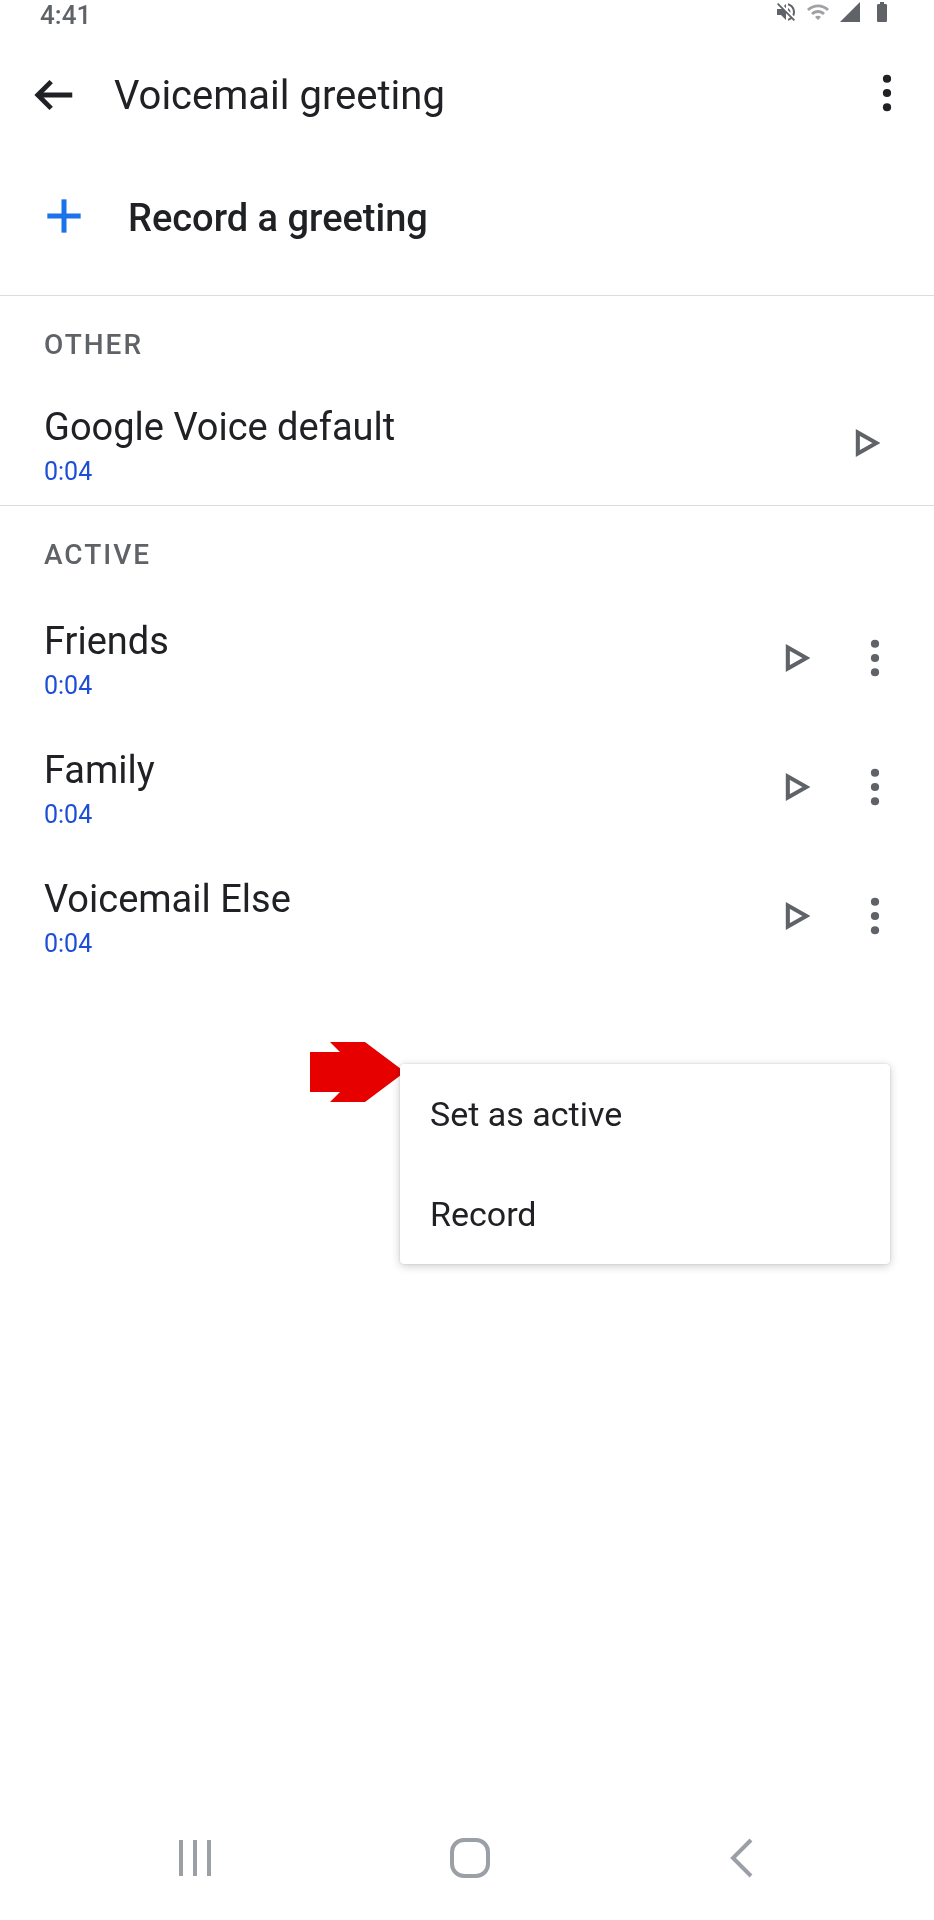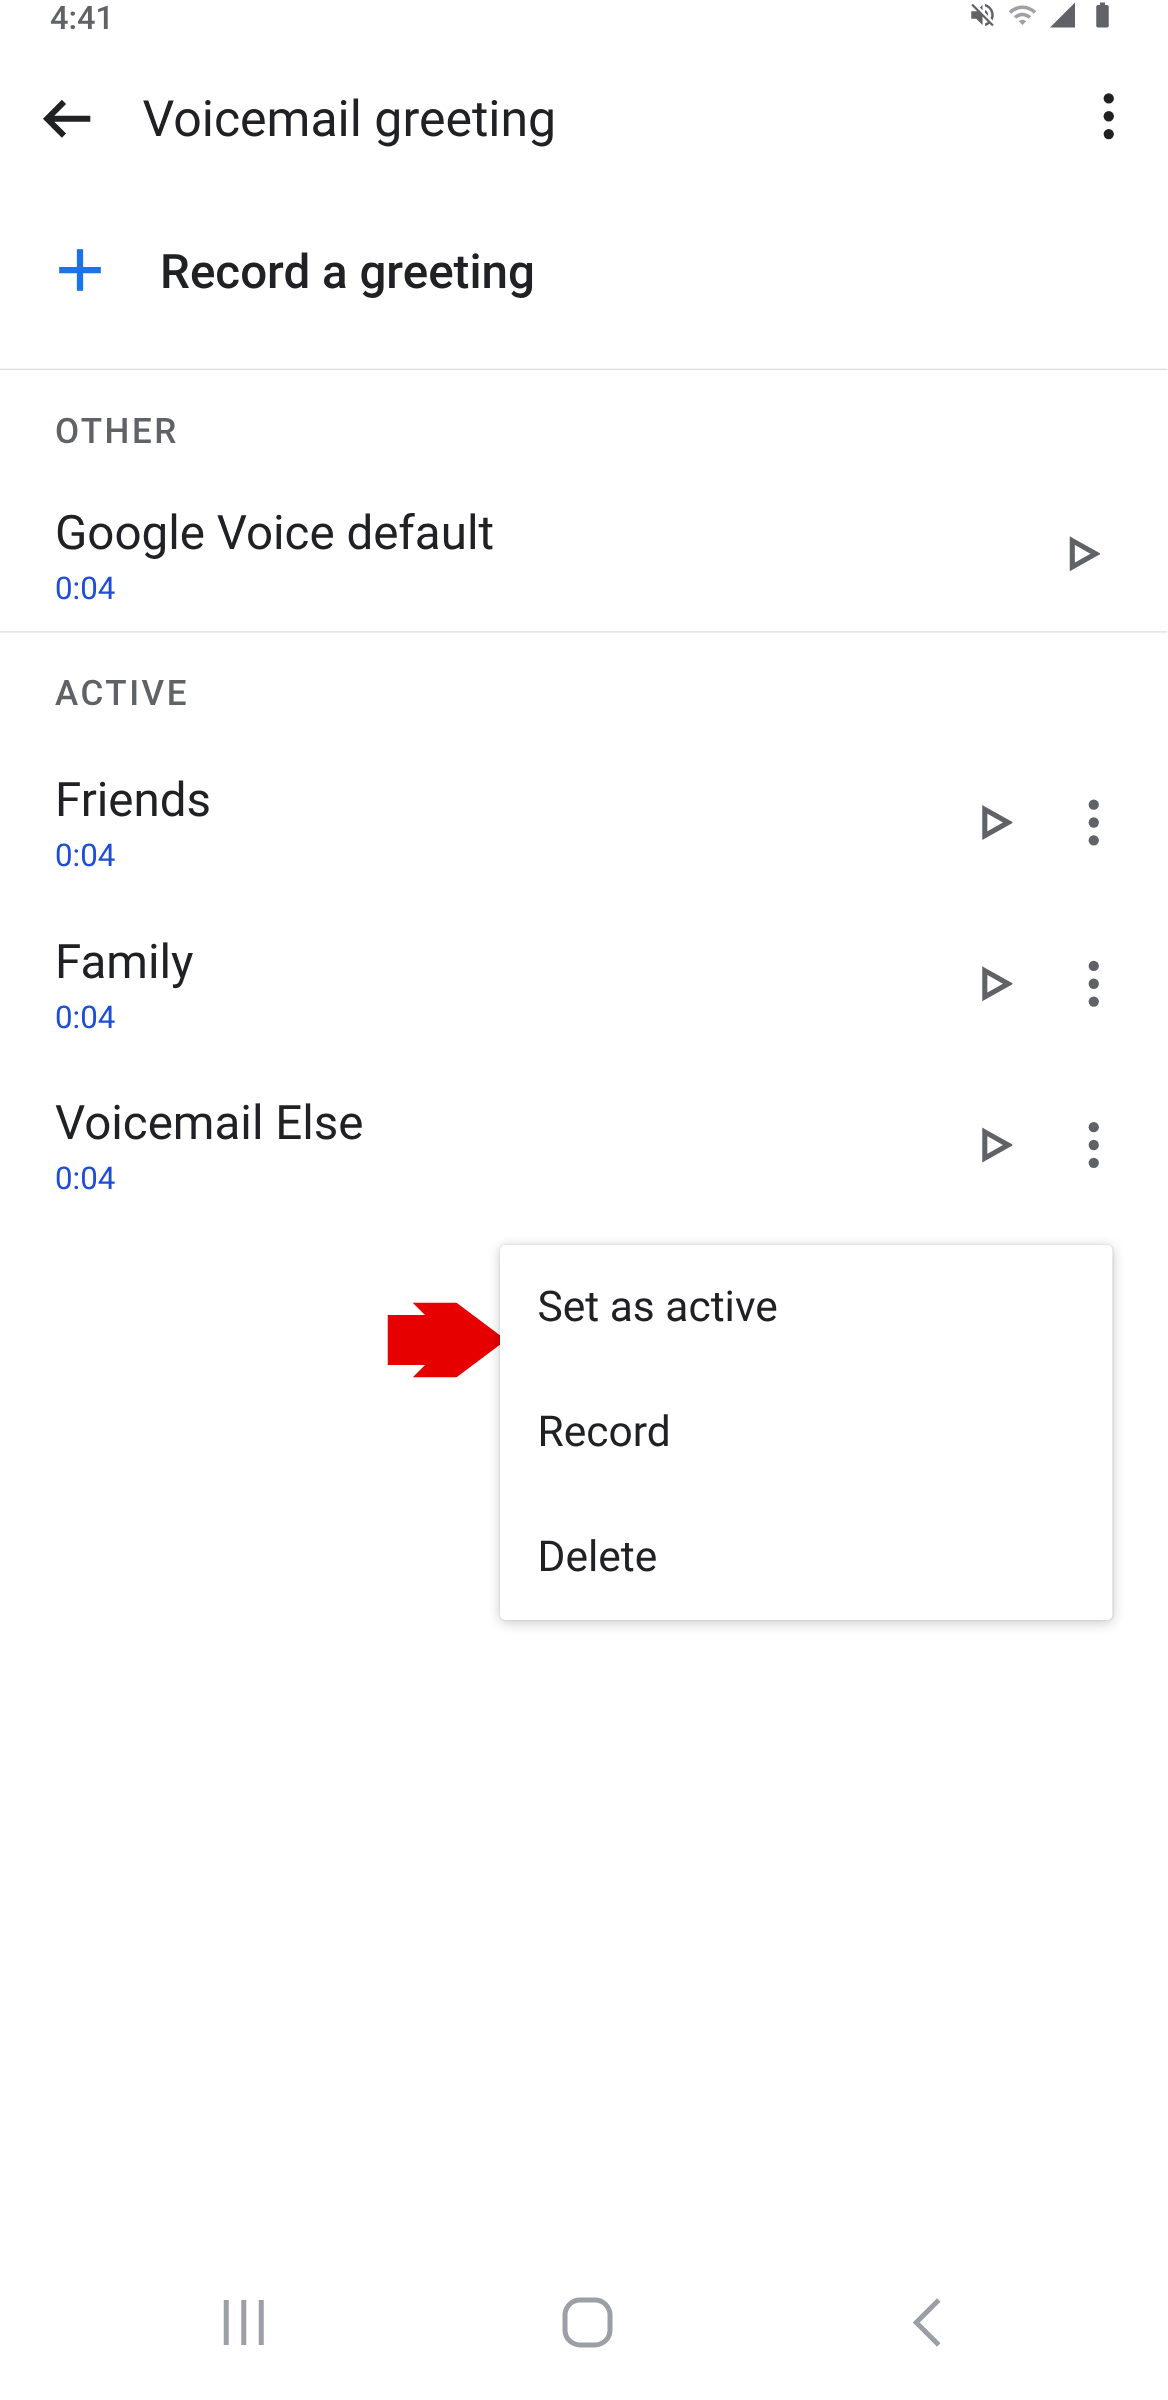--- a/index.html
+++ b/index.html
@@ -152,21 +152,21 @@
   }
   
   .other-section .list-item {
     padding-top: 24px;
     padding-bottom: 24px;
   }
   
   
   .popup-menu {
     position: absolute;
-    top: 996px;
+    top: 1064px;
     left: 400px;
     width: 490px;
     background: #ffffff;
     box-shadow: 0 2px 10px rgba(0,0,0,0.2), 0 0 2px rgba(0,0,0,0.15);
     border-radius: 4px;
   }
   .menu-item {
     padding: 30px 30px;
     font-size: 34px;
     color: #202124;
@@ -325,21 +325,20 @@
 
 <div class="red-arrow">
   <svg width="95" height="60" viewBox="0 0 95 60">
     <polygon points="0,10 30,10 20,0 55,0 95,30 55,60 20,60 30,50 0,50" fill="#e60000"></polygon>
   </svg>
 </div>
 
 <div class="popup-menu">
   <div class="menu-item">Set as active</div>
   <div class="menu-item">Record</div>
-  <div class="menu-item">Delete</div>
 </div>
 
 <div class="nav-bar">
   <div class="nav-icon">
     <svg width="36" height="44" viewBox="0 0 36 44" stroke-width="4">
       <line x1="4" y1="4" x2="4" y2="40"></line>
         <line x1="18" y1="4" x2="18" y2="40"></line>
         <line x1="32" y1="4" x2="32" y2="40"></line>
     </svg>
   </div>

